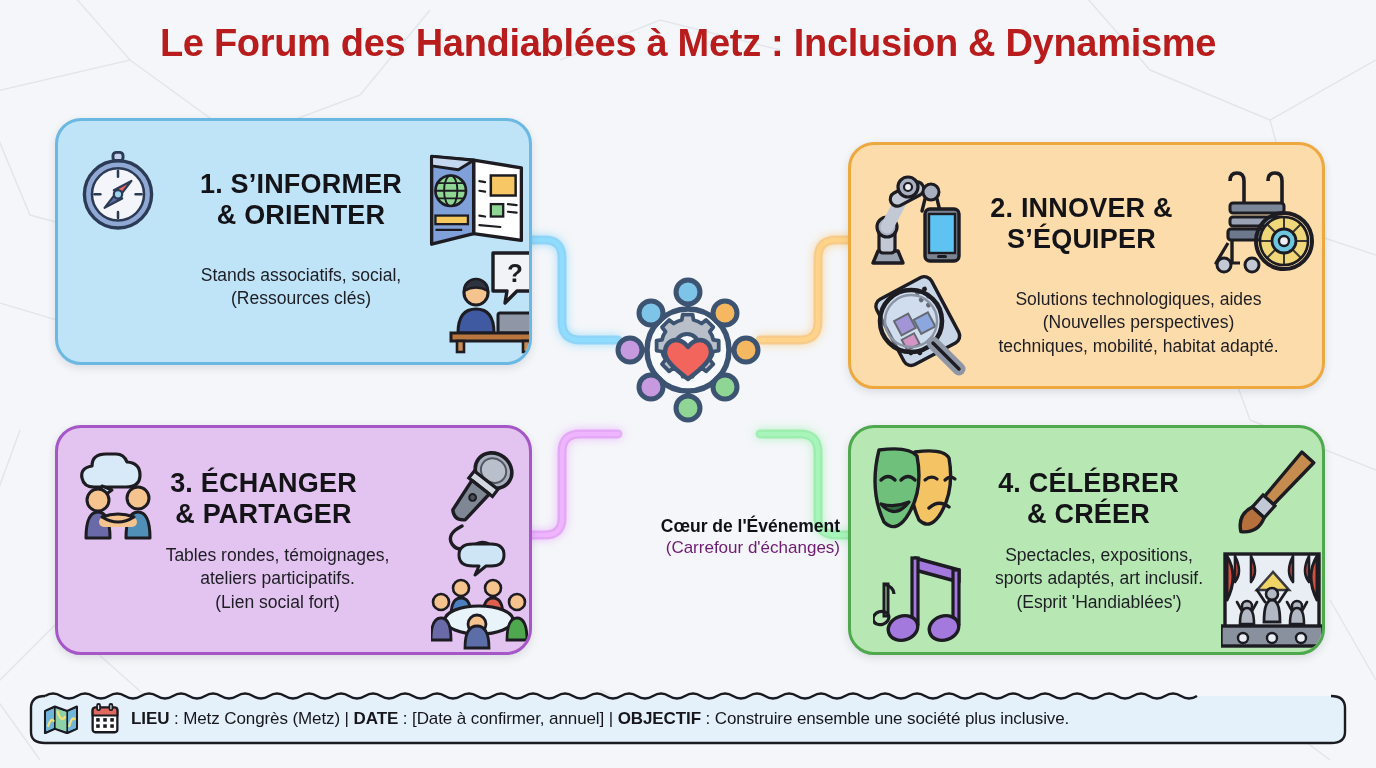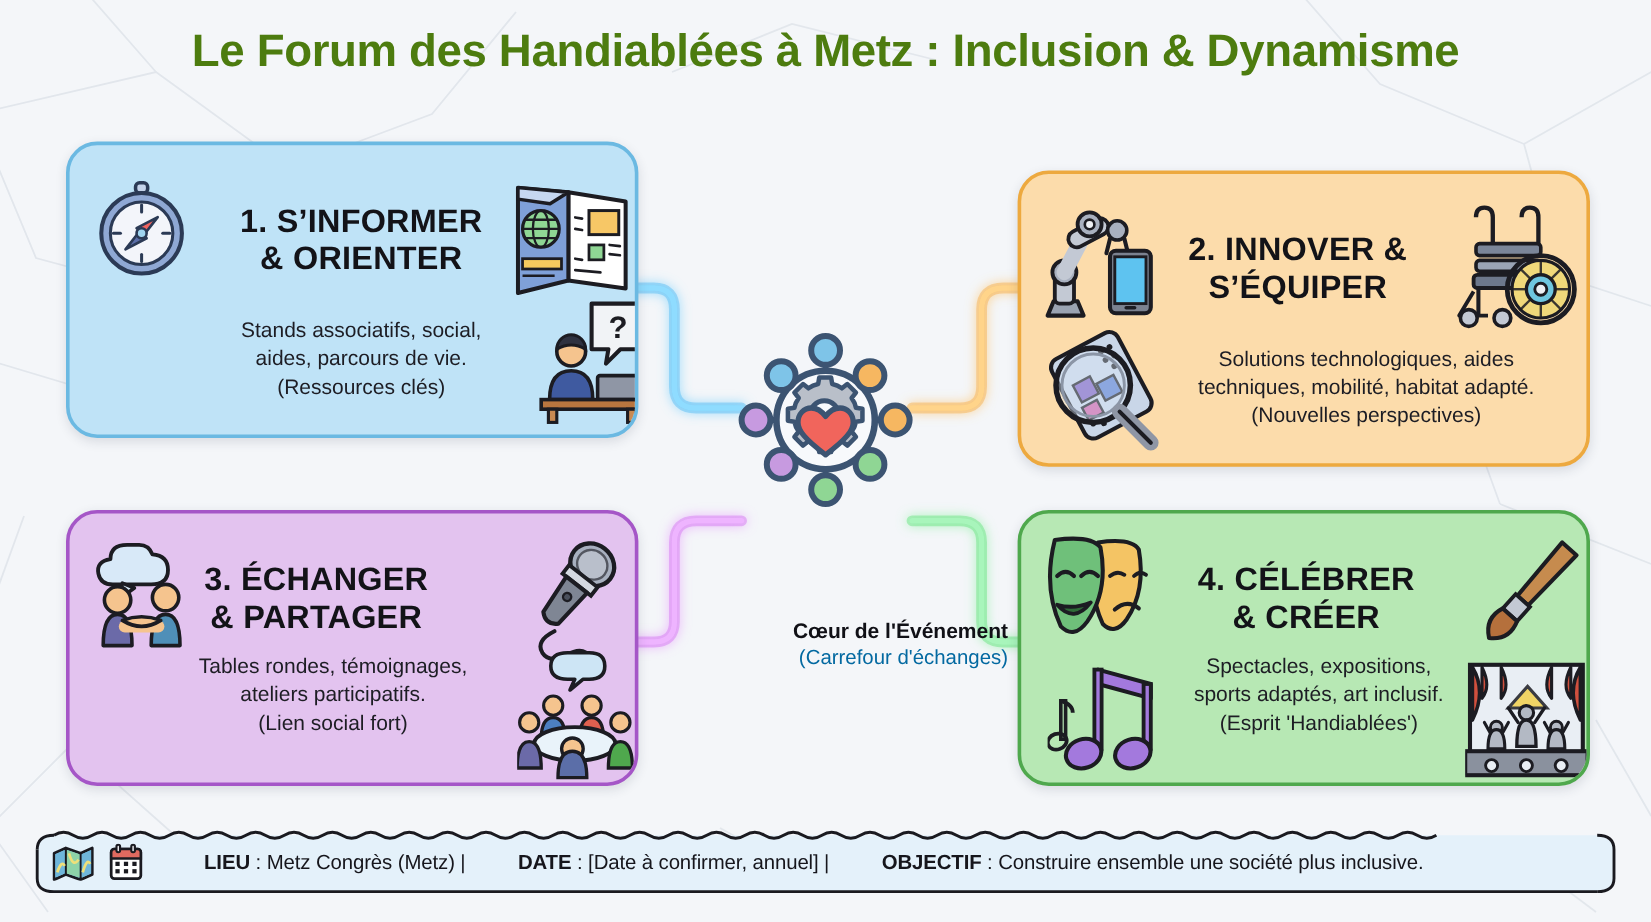--- a/index.html
+++ b/index.html
@@ -7,21 +7,21 @@
   body {
     font-family:"Liberation Sans", sans-serif;
     background:#f4f6f9;
     position:relative;
   }
   #bgsvg { position:absolute; inset:0; width:1376px; height:768px; z-index:0; }
 
   .title {
     position:absolute; top:22px; left:0; width:1376px;
     text-align:center;
-    font-size:38px; font-weight:bold; color:#4d7c0f;
+    font-size:38px; font-weight:bold; color:#b91c1c;
     letter-spacing:-0.3px;
     z-index:6;
   }
 
   
   #connsvg { position:absolute; inset:0; width:1376px; height:768px; z-index:2; }
 
   
   .card {
     position:absolute;
@@ -66,35 +66,35 @@
 
   .ico { position:absolute; z-index:5; }
 
   
   .hub { position:absolute; left:613px; top:275px; width:150px; height:150px; z-index:5; }
   .hub-cap {
     position:absolute; left:540px; top:515px; width:300px;
     text-align:right; z-index:6;
   }
   .hub-cap .l1 { font-size:17.5px; font-weight:bold; color:#101016; line-height:1.28; }
-  .hub-cap .l2 { font-size:17px; color:#0369a1; line-height:1.28; }
+  .hub-cap .l2 { font-size:17px; color:#701a75; line-height:1.28; }
 
   
   .footer {
     position:absolute; left:25px; top:690px; width:1326px; height:58px; z-index:5;
   }
   .footer-inner {
     position:absolute; inset:0;
     display:flex; align-items:center; gap:11px;
     padding-left:18px;
   }
   .footer-text {
     font-size:17px; color:#16161c; white-space:nowrap; letter-spacing:-.1px;
   }
-  .footer-text b { font-weight:bold;margin-left:39px; }
+  .footer-text b { font-weight:bold; }
 </style>
 </head>
 <body>
 
 <svg id="bgsvg" viewBox="0 0 1376 768">
   <rect x="0" y="0" width="1376" height="768" fill="#f4f6f9"></rect>
   <g stroke="#dfe4ea" stroke-width="1.5" fill="none" opacity="0.85">
     <path d="M-20,95 L130,60 L240,140 L160,250 L30,215 Z"></path>
     <path d="M130,60 L60,-20"></path>
     <path d="M160,250 L90,330 L-10,300"></path>
@@ -199,21 +199,20 @@
     <rect x="8" y="84" width="86" height="8" fill="#b9763f" stroke="#1c1c22" stroke-width="3"></rect>
     <rect x="14" y="92" width="7" height="11" fill="#c98a52" stroke="#1c1c22" stroke-width="2.6"></rect>
     <rect x="80" y="92" width="7" height="11" fill="#c98a52" stroke="#1c1c22" stroke-width="2.6"></rect>
   </svg>
   <div class="card-head">
     <div>1. S’INFORMER</div>
     <div>&amp; ORIENTER</div>
   </div>
   <div class="card-body">
     <div>Stands associatifs, social,</div>
-    <div>aides, parcours de vie.</div>
     <div>(Ressources clés)</div>
   </div>
 </div>
 
 <div class="card c2">
 
   <svg class="ico" style="left:14px;top:22px;width:110px;height:110px;" viewBox="0 0 110 110">
     <path d="M22,88 L22,62" stroke="#1c1c22" stroke-width="4"></path>
     <path d="M8,96 L38,96 L33,84 L13,84 Z" fill="#9aa3b2" stroke="#1c1c22" stroke-width="3.4" stroke-linejoin="round"></path>
     <rect x="14" y="58" width="16" height="28" rx="4" fill="#c3c9d4" stroke="#1c1c22" stroke-width="3.2"></rect>
@@ -277,22 +276,22 @@
     <circle cx="46" cy="48" r="26" fill="none" stroke="#8b95a6" stroke-width="2.4"></circle>
     <path d="M68,70 L94,96" stroke="#8f96a5" stroke-width="13" stroke-linecap="round"></path>
     <path d="M68,70 L94,96" stroke="#1c1c22" stroke-width="3.4" stroke-linecap="round" fill="none"></path>
   </svg>
   <div class="card-head">
     <div>2. INNOVER &amp;</div>
     <div>S’ÉQUIPER</div>
   </div>
   <div class="card-body">
     <div>Solutions technologiques, aides</div>
+    <div>(Nouvelles perspectives)</div>
     <div>techniques, mobilité, habitat adapté.</div>
-    <div>(Nouvelles perspectives)</div>
   </div>
 </div>
 
 <div class="card c3">
 
   <svg class="ico" style="left:18px;top:14px;width:105px;height:105px;" viewBox="0 0 105 105">
     <path d="M30,12 q-14,0 -14,12 q-12,2 -10,12 q2,10 14,9 l30,0 q14,0 14,-12 q0,-12 -13,-13 q-3,-8 -11,-8 Z" fill="#d8e9f8" stroke="#1c1c22" stroke-width="3.2" stroke-linejoin="round"></path>
     <path d="M26,44 L22,58 L36,48 Z" fill="#d8e9f8" stroke="#1c1c22" stroke-width="3" stroke-linejoin="round"></path>
     <circle cx="22" cy="58" r="11" fill="#f5c48e" stroke="#1c1c22" stroke-width="3"></circle>
     <path d="M10,96 q0,-26 12,-26 q12,0 12,26 Z" fill="#6b6aa8" stroke="#1c1c22" stroke-width="3" stroke-linejoin="round"></path>

